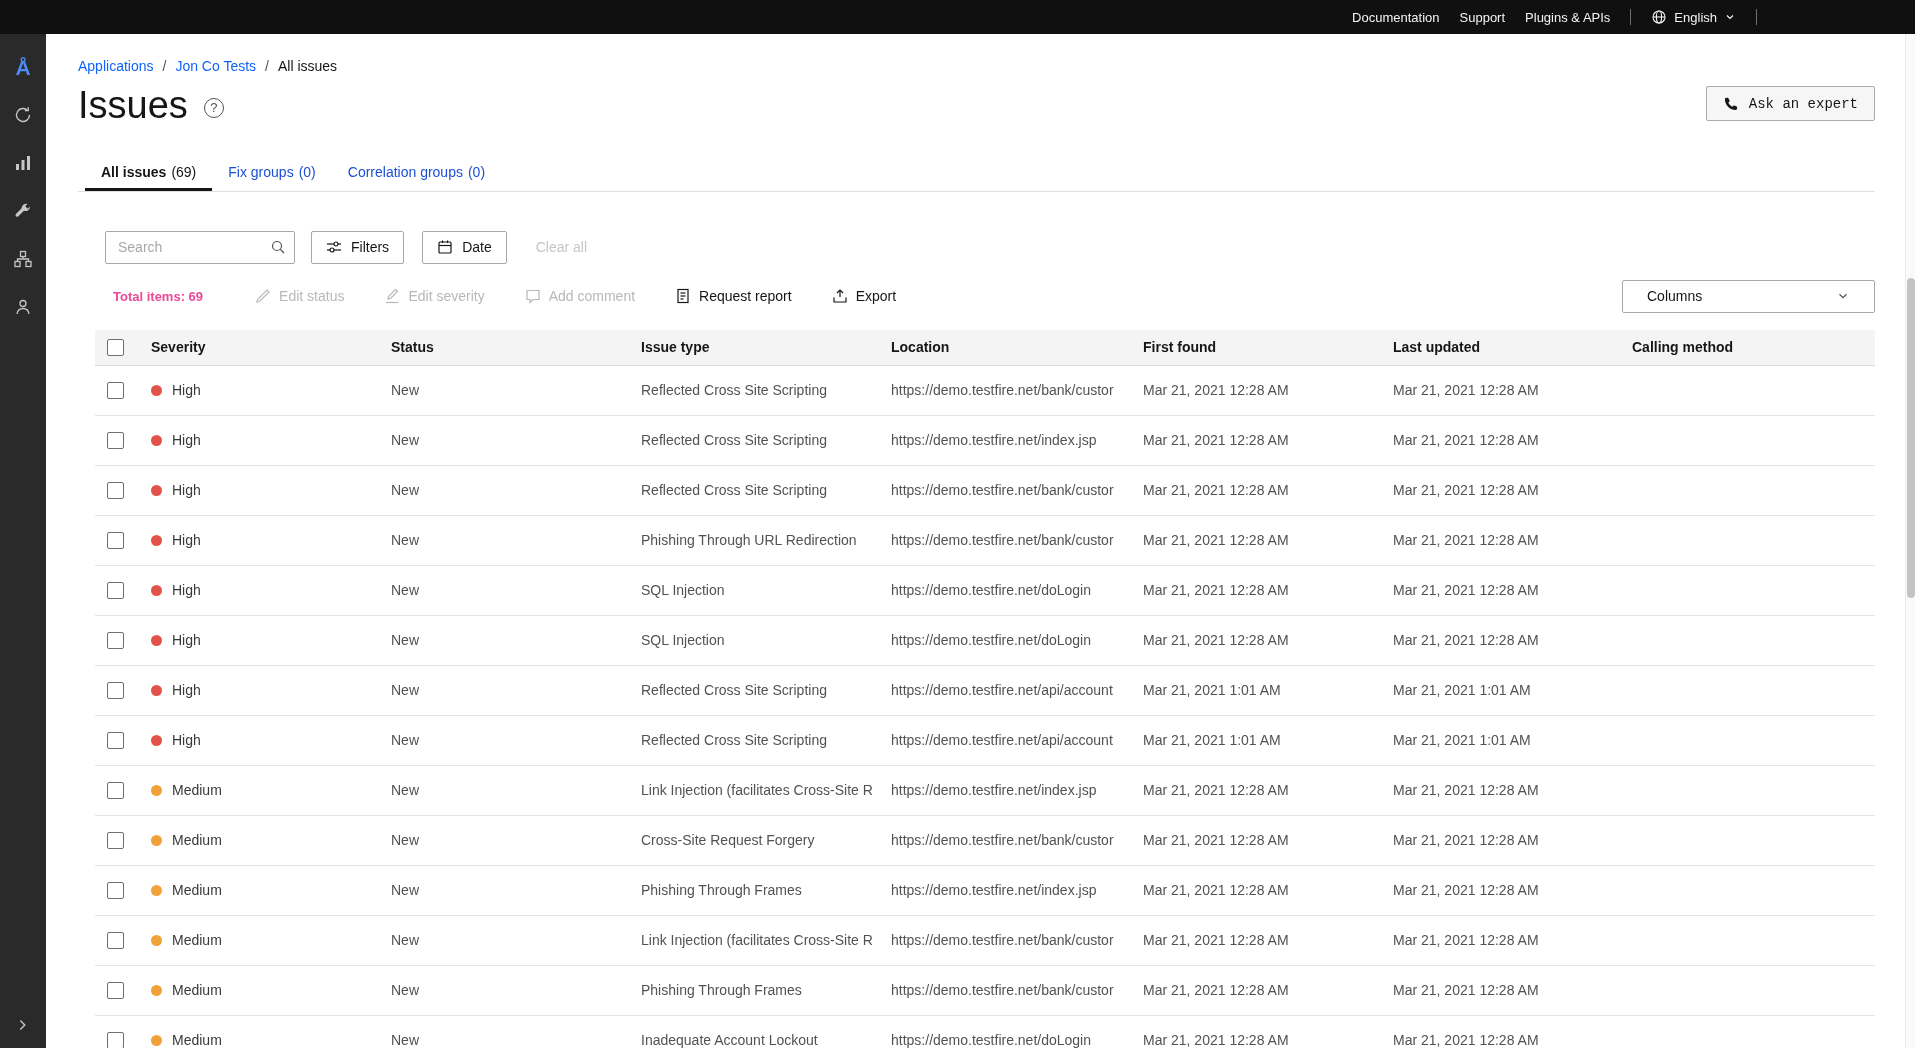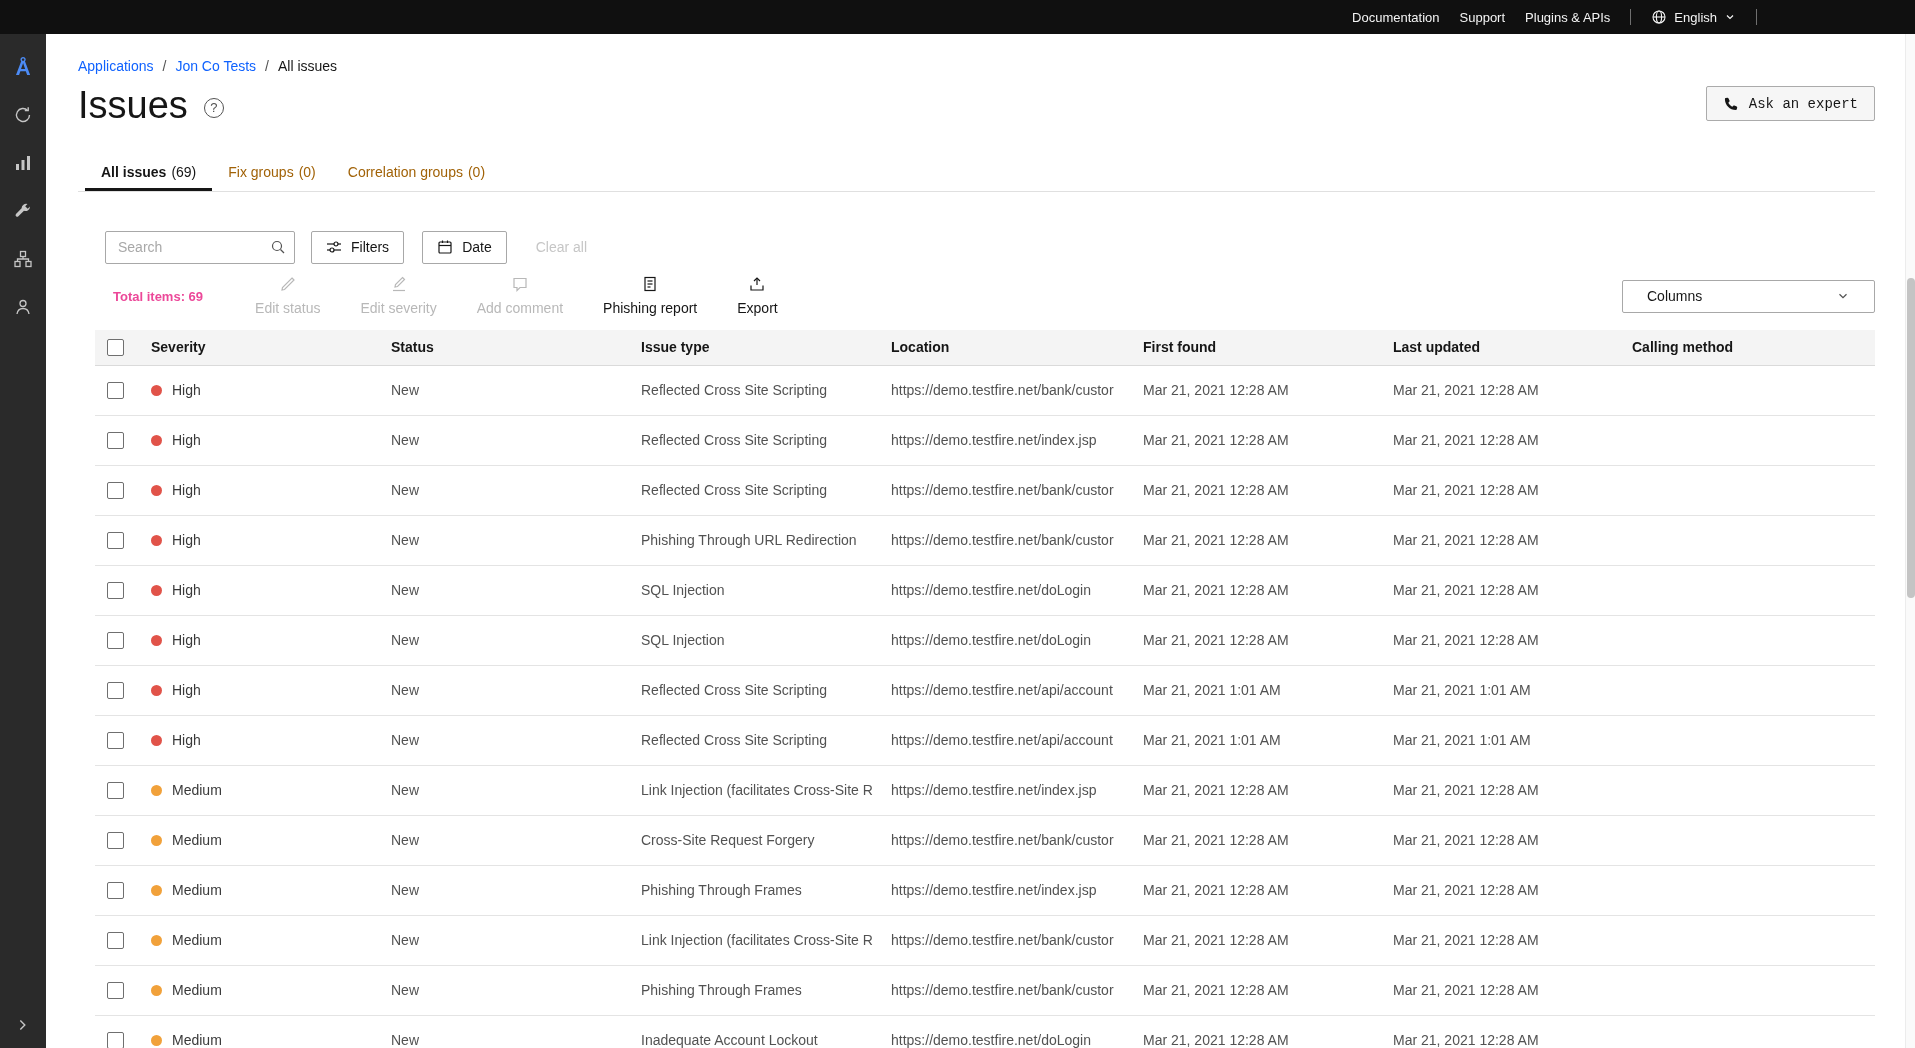--- a/index.html
+++ b/index.html
@@ -45,21 +45,21 @@
   }
   .ask-expert {
     position: absolute; top: 52px; right: 40px; height: 35px;
     display: flex; align-items: center; gap: 10px; padding: 16px 16px;
     background: #f6f6f6; border: 1px solid #ababab; border-radius: 2px;
     font-size: 14px; color: #161616; cursor: pointer; font-family: Liberation Mono, monospace;
   }
   
   .tabs-wrap { margin-top: 28px; width: 1797px; border-bottom: 1px solid #e0e0e0; }
   .tabs { display: flex; padding-left: 7px; }
-  .tab { display: flex; gap: 5px; padding: 10px 16px 11px; font-size: 14px; color: #a16207; cursor: pointer; white-space: nowrap; }
+  .tab { display: flex; gap: 5px; padding: 10px 16px 11px; font-size: 14px; color: #1d4ed8; cursor: pointer; white-space: nowrap; }
   .tab.active { font-weight: 700; color: #161616; border-bottom: 3px solid #161616; padding-bottom: 8px; }
   .tab.active .count { font-weight: 400; }
   
   .filter-row { display: flex; align-items: center; margin: 39px 0 0 7px; padding-left: 20px; }
   .search-box { position: relative; width: 190px; height: 33px; }
   .search-box input {
     width: 100%; height: 100%; border: 1px solid #a8a8a8; border-radius: 2px;
     padding: 0 34px 0 12px; font-size: 14px; color: #161616; outline: none;
     font-family: "Liberation Sans", sans-serif;
   }
@@ -68,21 +68,21 @@
   .btn-outline {
     height: 33px; display: flex; align-items: center; gap: 9px; padding: 0 14px;
     border: 1px solid #a8a8a8; border-radius: 2px; background: #fff;
     font-size: 14px; color: #161616; cursor: pointer; margin-left: 16px; white-space: nowrap;
   }
   .btn-outline.date { margin-left: 18px; text-align: right; }
   .clear-all { margin-left: 29px; font-size: 14px; color: #c6c6c6; cursor: default; }
   
   .toolbar { display: flex; align-items: center; margin: 16px 0 0 7px; width: 1790px; height: 33px; }
   .total-items { font-size: 13px; font-weight: 700; color: #ec4899; white-space: nowrap; margin-left: 28px; }
-  .tb-action { display: flex; align-items: center; gap: 8px; font-size: 14px; color: #161616; cursor: pointer; margin-left: 40px; white-space: nowrap; flex-direction: column; }
+  .tb-action { display: flex; align-items: center; gap: 8px; font-size: 14px; color: #161616; cursor: pointer; margin-left: 40px; white-space: nowrap; }
   .tb-action:first-of-type { margin-left: 52px; }
   .tb-action svg { stroke: currentColor; }
   .tb-action.disabled { color: #b8b8b8; cursor: default; }
   .columns-select {
     margin-left: auto; width: 253px; height: 33px; background: #fff;
     border: 1px solid #a8a8a8; border-radius: 2px; display: flex; align-items: center;
     justify-content: space-between; padding: 0 24px; font-size: 14px; cursor: pointer;
   }
   
   .table { margin: 17px 0 0 17px; width: 1780px; font-size: 14px; }
@@ -287,21 +287,21 @@
 
       <div class="tb-action">
         <span>
           <svg width="16" height="16" viewBox="0 0 16 16" fill="none" stroke-width="1.2">
             <rect x="3" y="1.5" width="10" height="13"></rect>
             <line x1="5.5" y1="5" x2="10.5" y2="5"></line>
               <line x1="5.5" y1="8" x2="10.5" y2="8"></line>
               <line x1="5.5" y1="11" x2="8.5" y2="11"></line>
           </svg>
         </span>
-        <span>Phishing report</span>
+        <span>Request report</span>
       </div>
 
       <div class="tb-action">
         <span>
           <svg width="16" height="16" viewBox="0 0 16 16" fill="none" stroke-width="1.2">
             <line x1="8" y1="2" x2="8" y2="9"></line>
               <polyline points="5 5 8 2 11 5"></polyline>
             <path d="M2 9.5v4.5h12V9.5"></path>
           </svg>
         </span>

